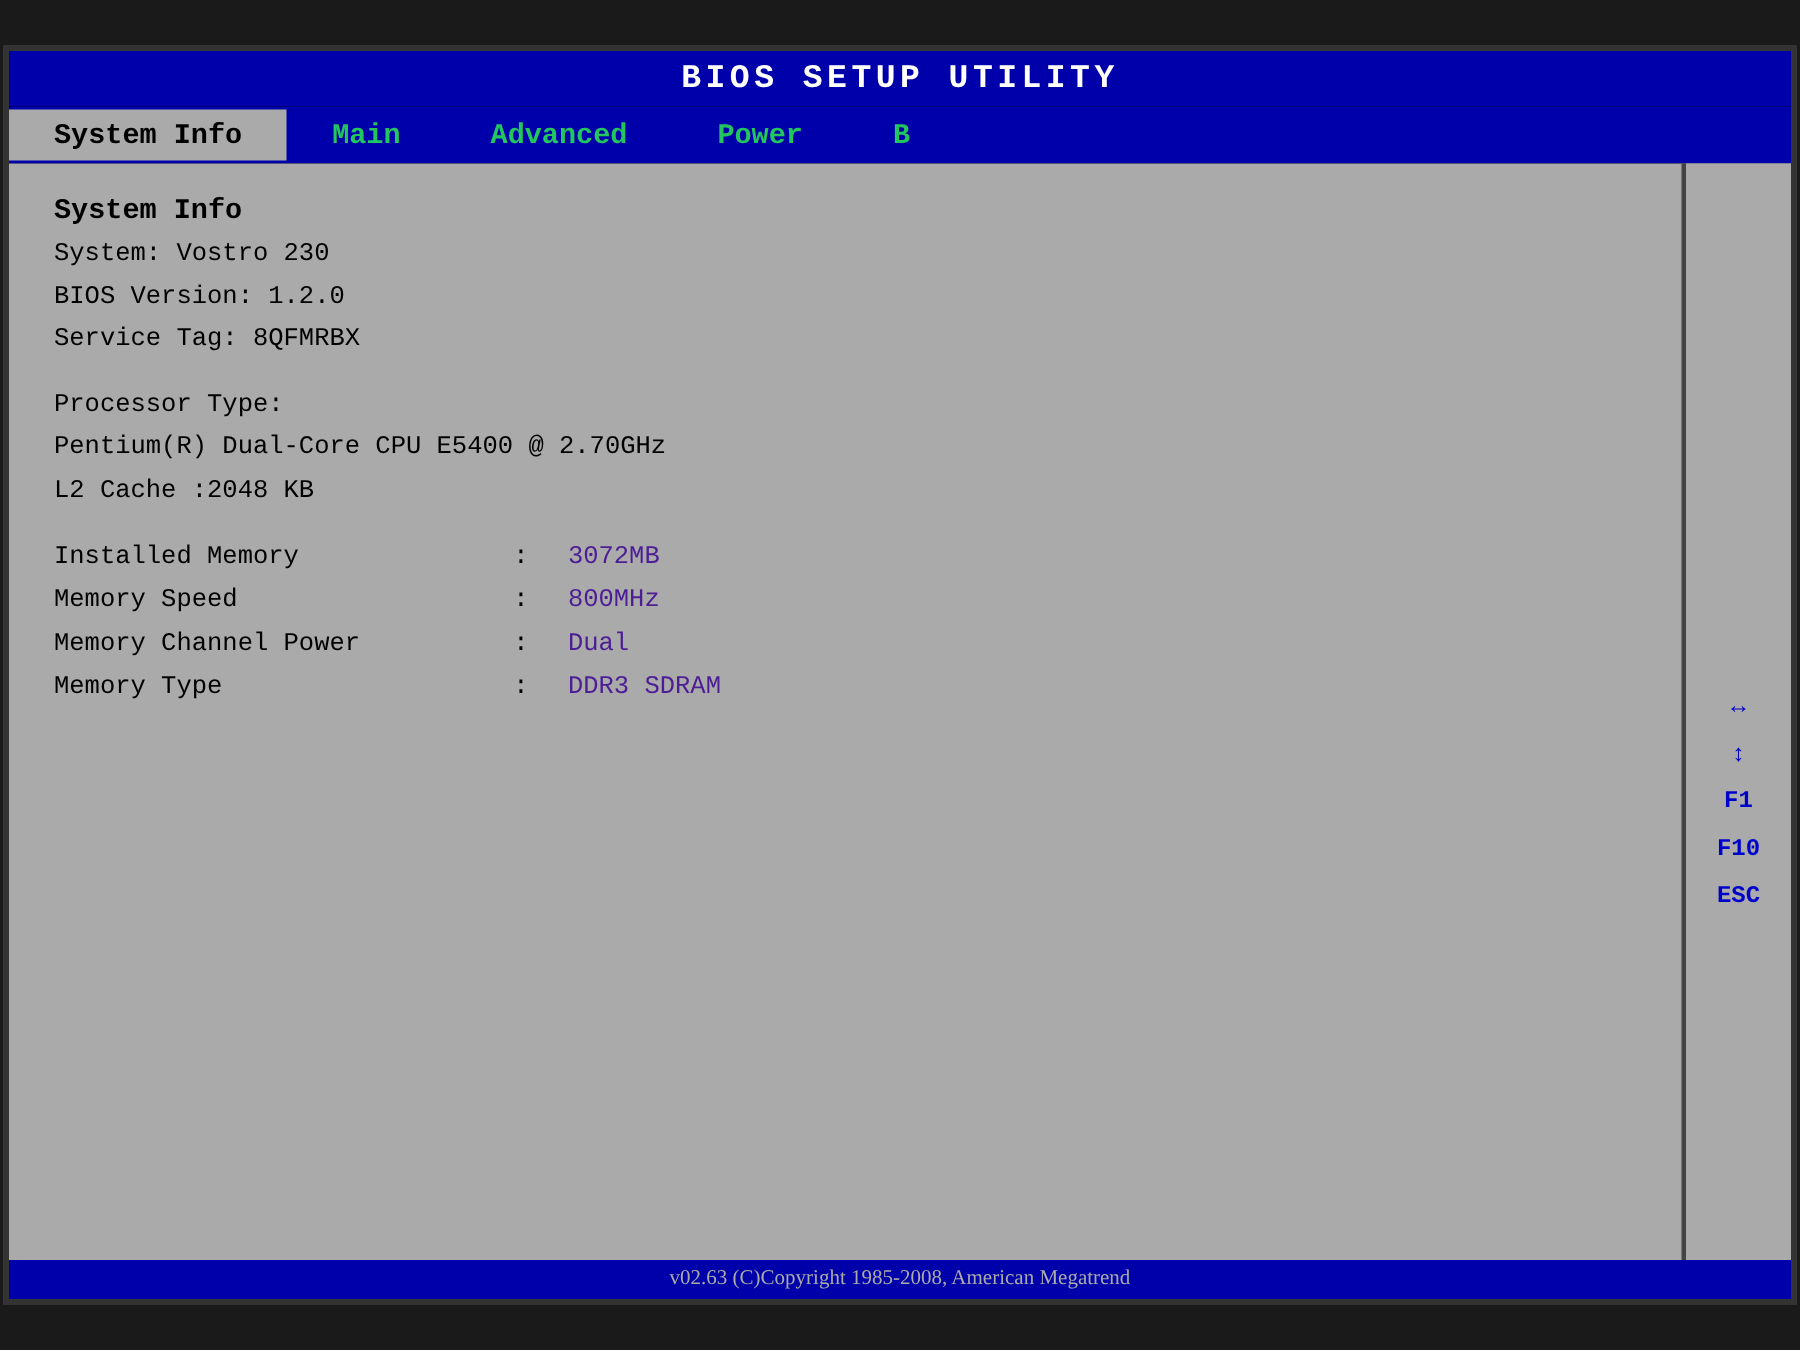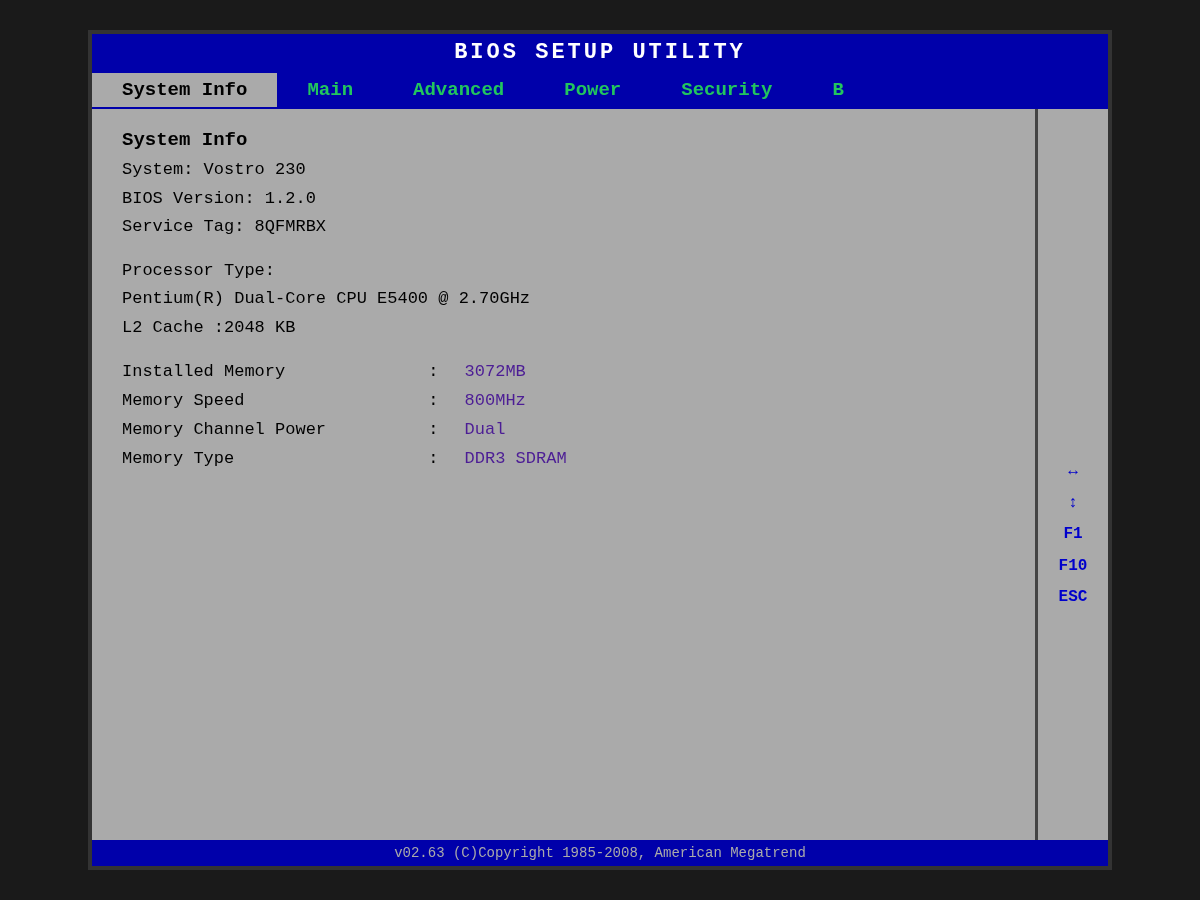--- a/index.html
+++ b/index.html
@@ -13,21 +13,21 @@
       height: 900px;
       background: #1a1a1a;
       display: flex;
       align-items: center;
       justify-content: center;
       font-family: 'Courier New', Courier, monospace;
       overflow: hidden;
     }
 
     .screen {
-      width: 1024px;
+      width: 1196px;
       height: 840px;
       background: #000;
       display: flex;
       flex-direction: column;
       border: 4px solid #333;
     }
 
     .title-bar {
       background: #0000aa;
       color: #ffffff;
@@ -126,21 +126,21 @@
       font-weight: bold;
     }
 
     .sidebar-item {
       line-height: 1.6;
     }
 
     .bottom-bar {
       background: #0000aa;
       color: #aaaaaa;
-      font-family: Liberation Mono, monospace;
+      font-family: Liberation Serif, serif;
       font-size: 14px;
       padding: 5px 20px;
       text-align: center;
     }
   </style>
 </head>
 <body>
 
 <div class="screen">
 
@@ -153,23 +153,20 @@
       <span>System Info</span>
     </div>
     <div class="menu-item">
       <span>Main</span>
     </div>
     <div class="menu-item">
       <span>Advanced</span>
     </div>
     <div class="menu-item">
       <span>Power</span>
-    </div>
-    <div class="menu-item">
-      <span>Security</span>
     </div>
     <div class="menu-item truncated">
       <span>B</span>
     </div>
   </div>
 
   <div class="content-area">
 
     <div class="main-panel">
 

